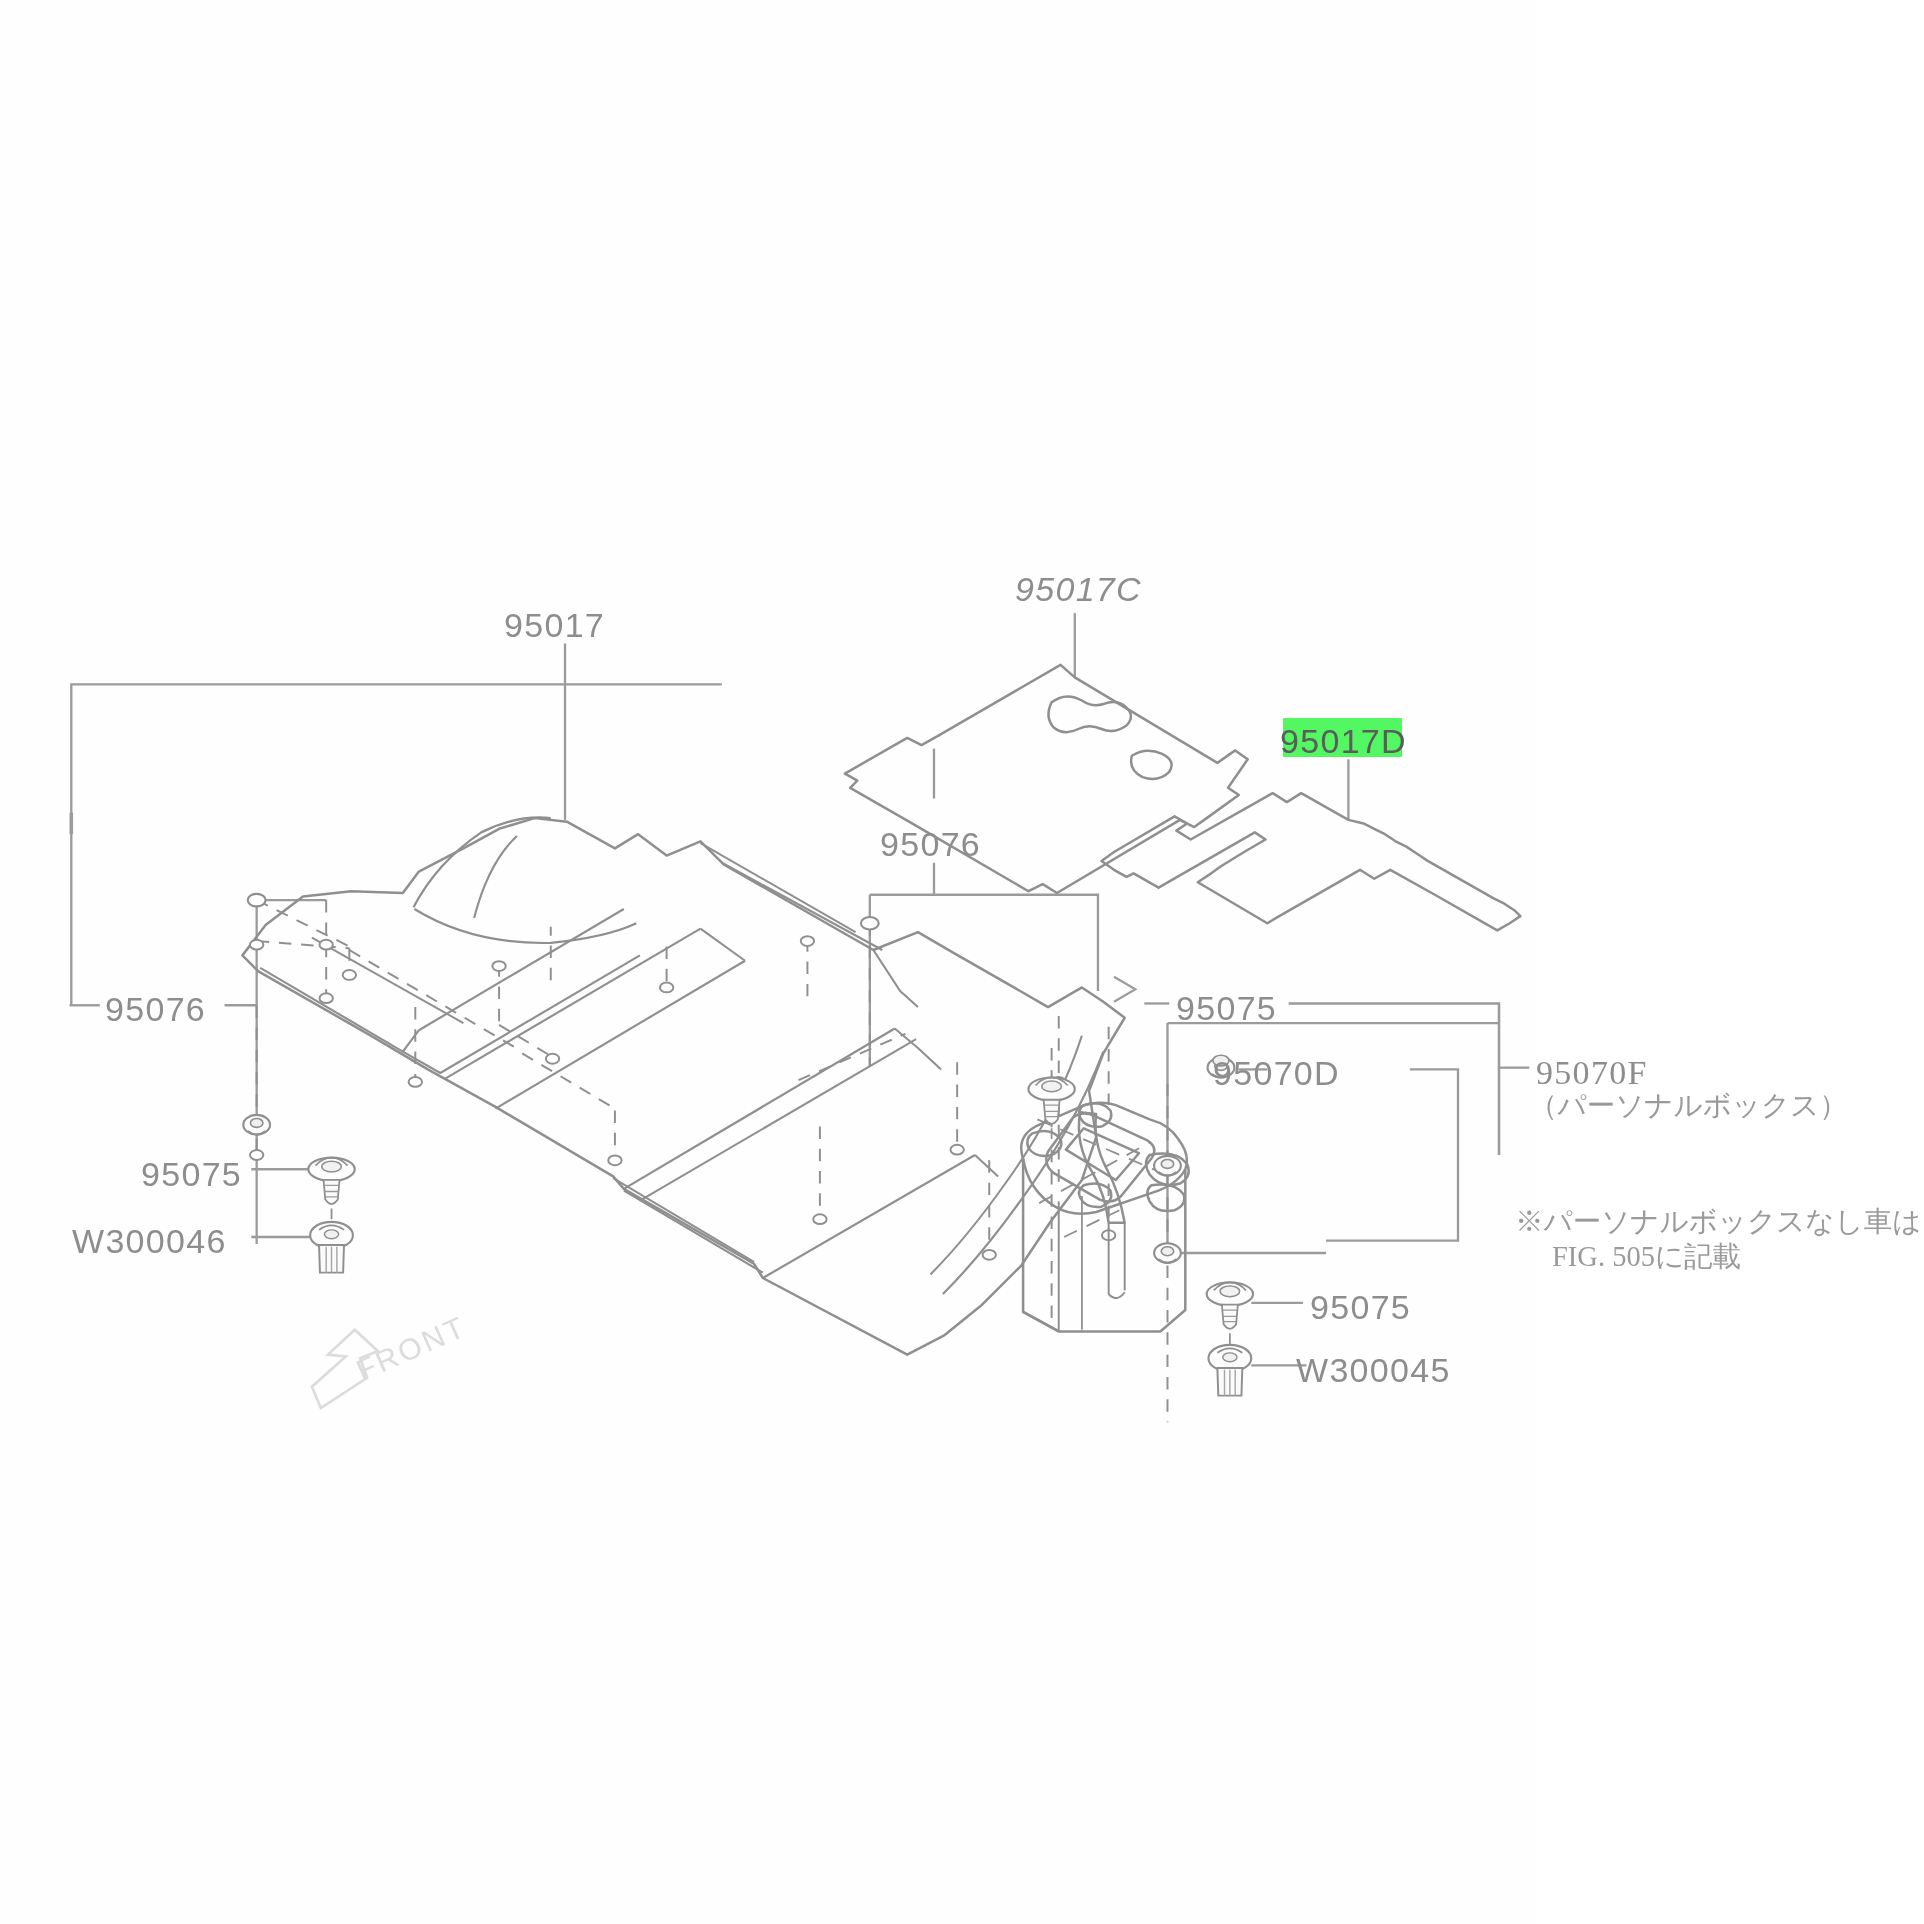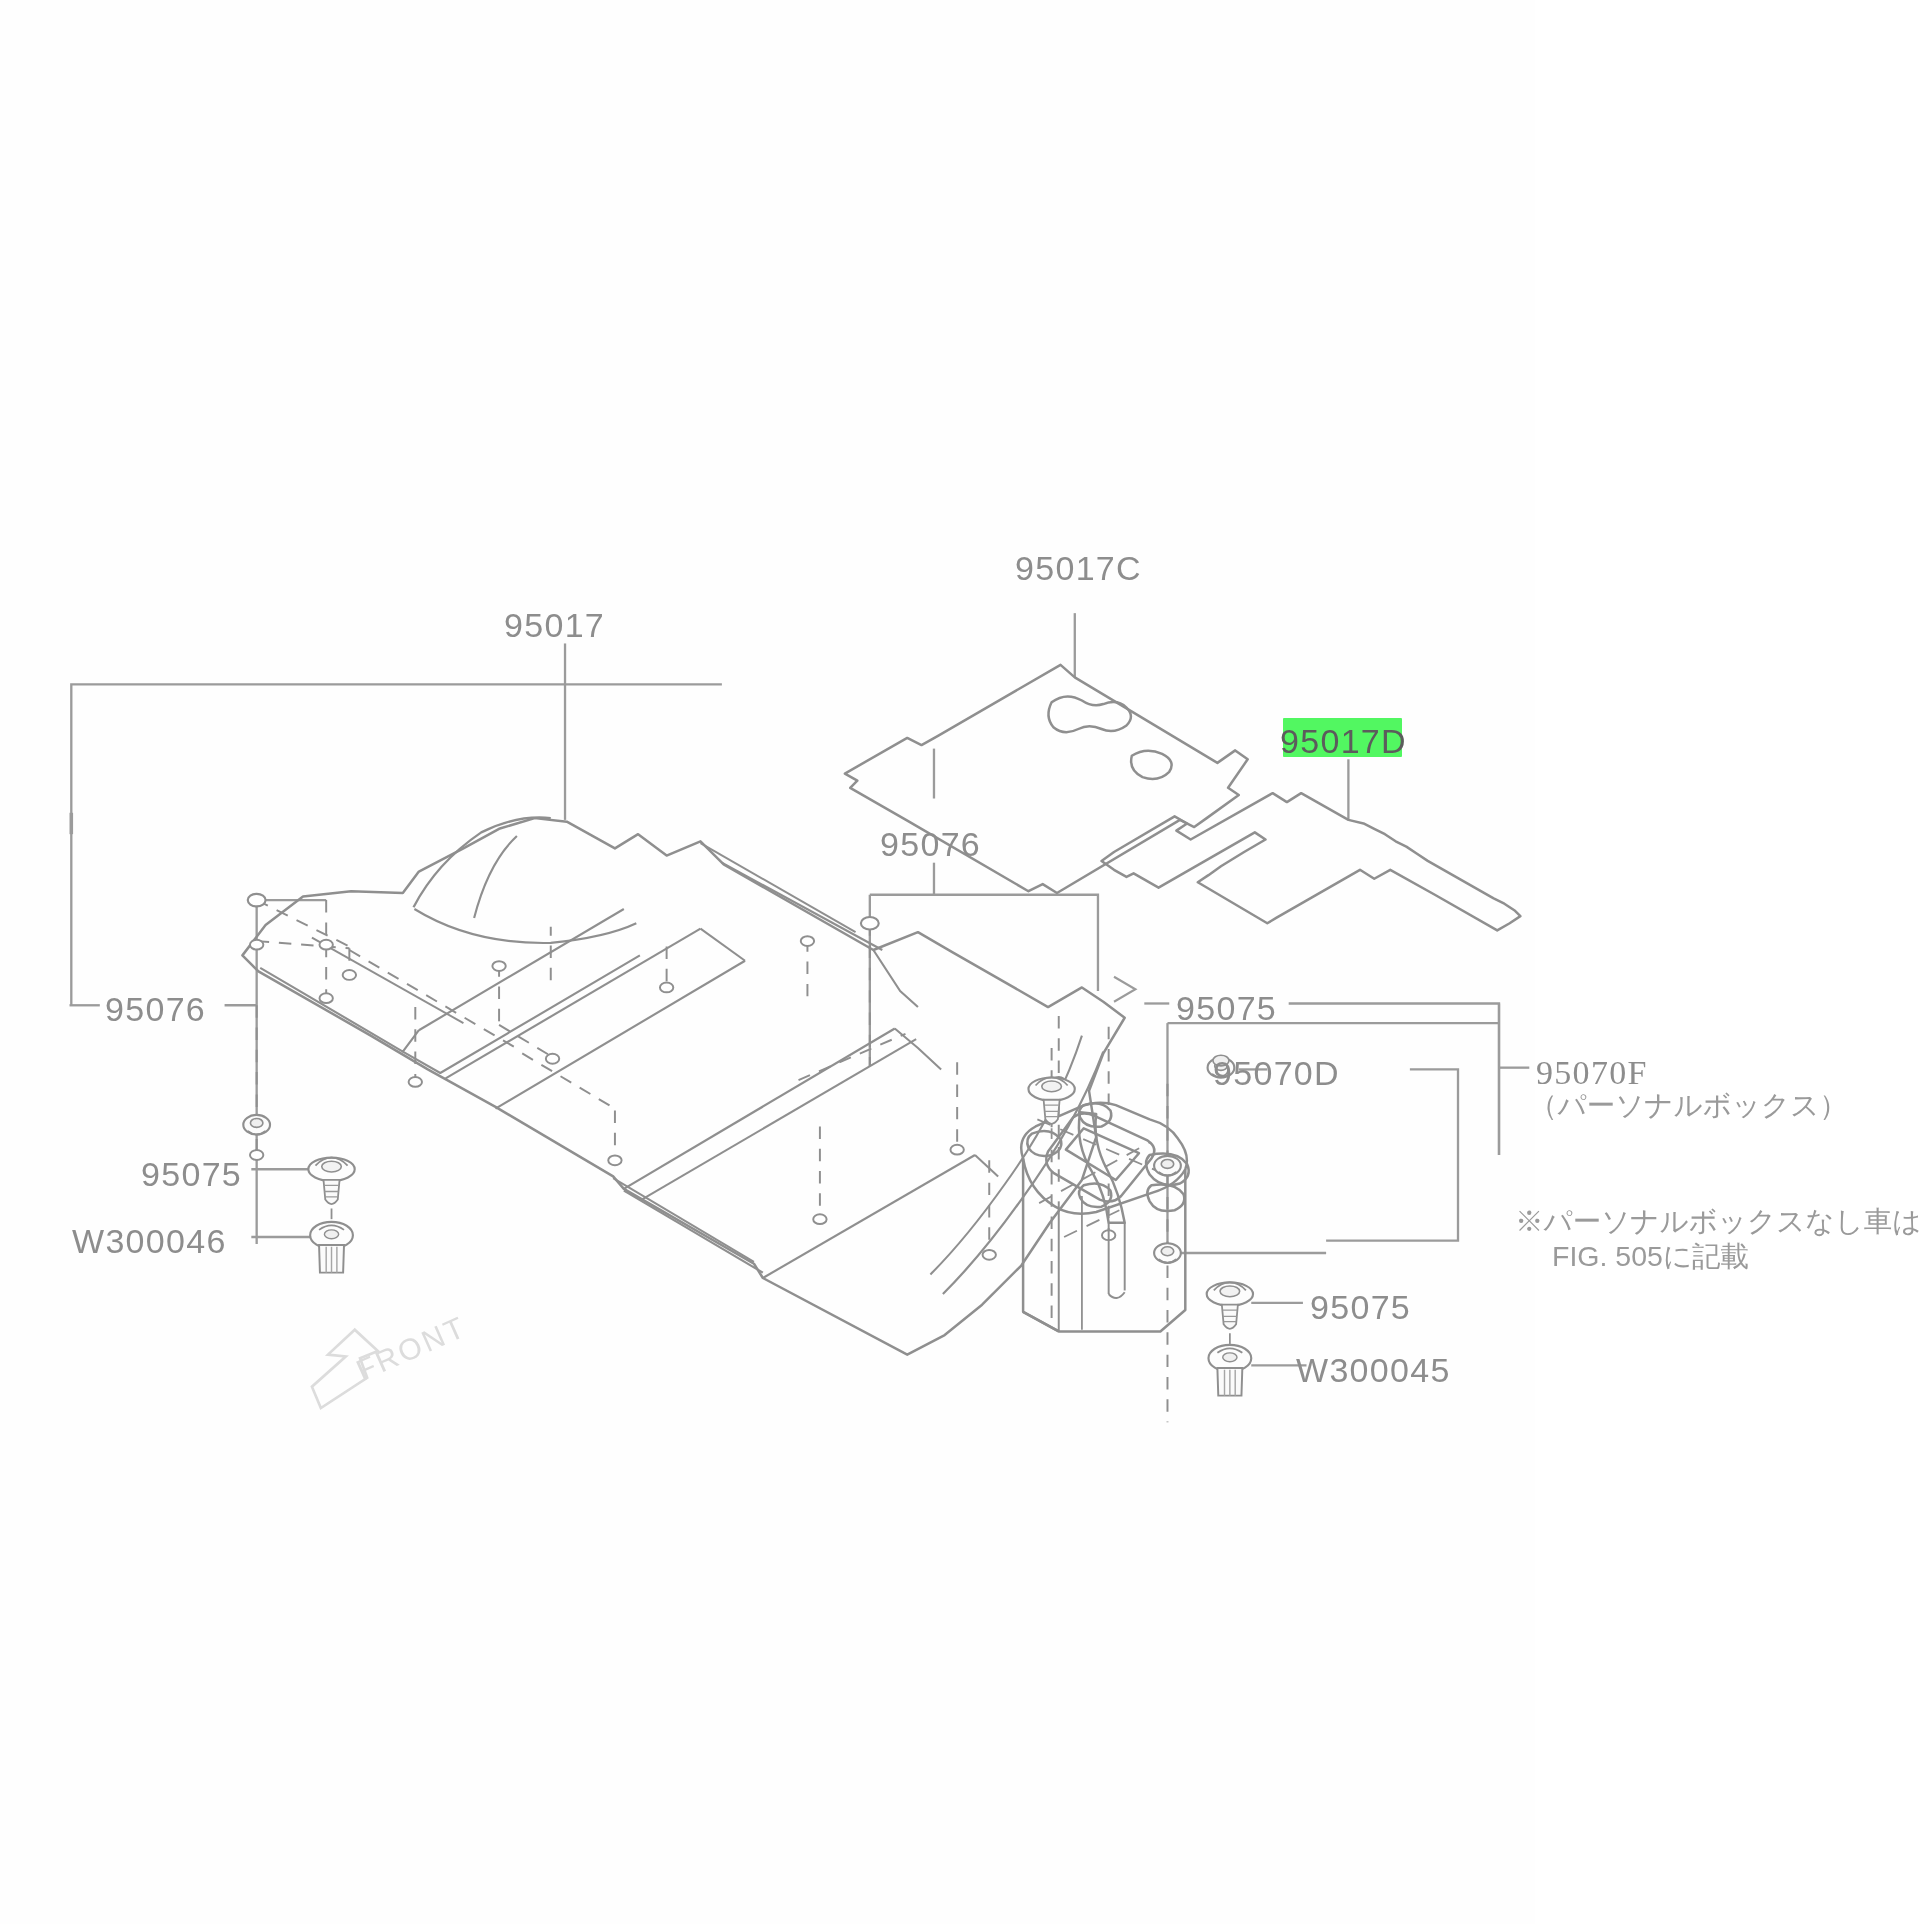--- a/index.html
+++ b/index.html
@@ -29,21 +29,21 @@
   .lbl.hl{
     color:#5c5c5c;
   }
   .hlbg{
     position:absolute;
     background:#52f761;
     border-radius:0.9px;
   }
   .jp{
     position:absolute;
-    font-family:Liberation Sans, sans-serif;
+    font-family:Liberation Serif, serif;
     font-size:28.5px;
     color:#9a9a9a;
     white-space:nowrap;
     letter-spacing:0px;
     line-height:1.18;
   }
   .front-txt{
     position:absolute;
     font-family:"Liberation Sans","DejaVu Sans",sans-serif;
     font-size:30px;
@@ -423,21 +423,21 @@
 
     <g fill="none" stroke="#dcdcdc" stroke-width="3">
       <path d="M398,1492 L368,1520 L388,1522 L350,1556 L360,1580 L412,1546 L404,1524 L424,1516 Z"></path>
     </g>
   </svg>
 
   <div class="hlbg" style="left:1283px;top:718px;width:119px;height:39px;"></div>
 
   <div class="lbl" style="left:504px;top:608px;">95017</div>
 
-  <div class="lbl" style="left:1015px;top:551px;">95017C</div>
+  <div class="lbl" style="left:1015px;top:572px;font-style:italic;">95017C</div>
 
   <div class="lbl hl" style="left:1280px;top:724px;">95017D</div>
 
   <div class="lbl" style="left:880px;top:827px;">95076</div>
 
   <div class="lbl" style="left:105px;top:992px;">95076</div>
 
   <div class="lbl" style="left:1176px;top:991px;">95075</div>
 
   <div class="lbl" style="left:1213px;top:1056px;">95070D</div>

